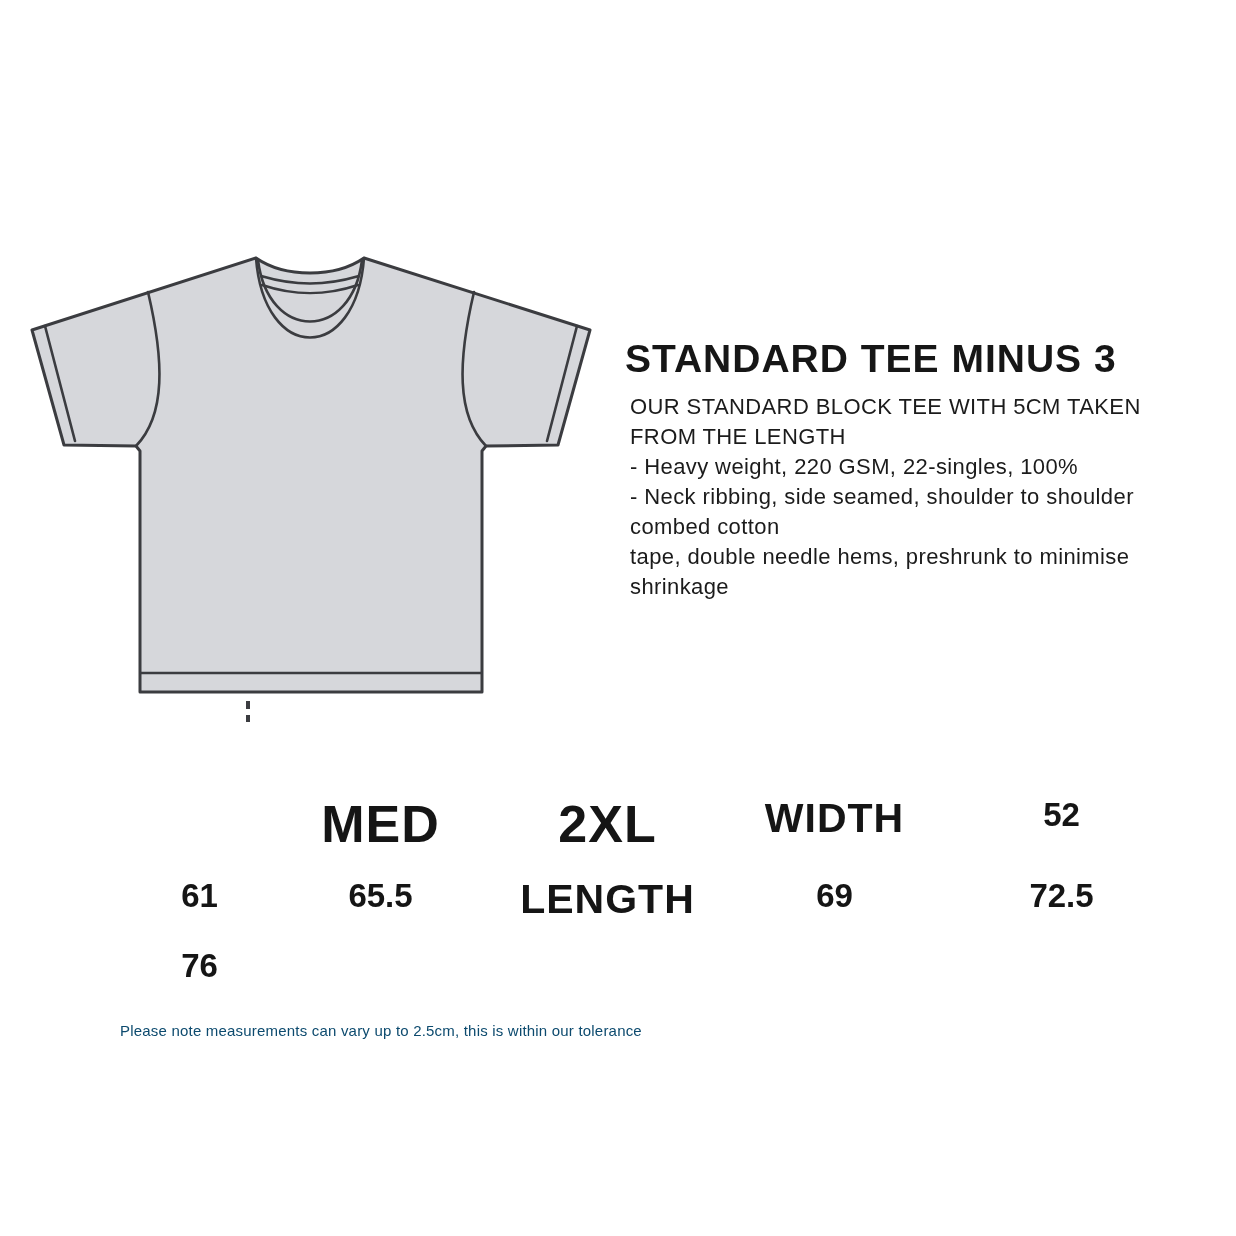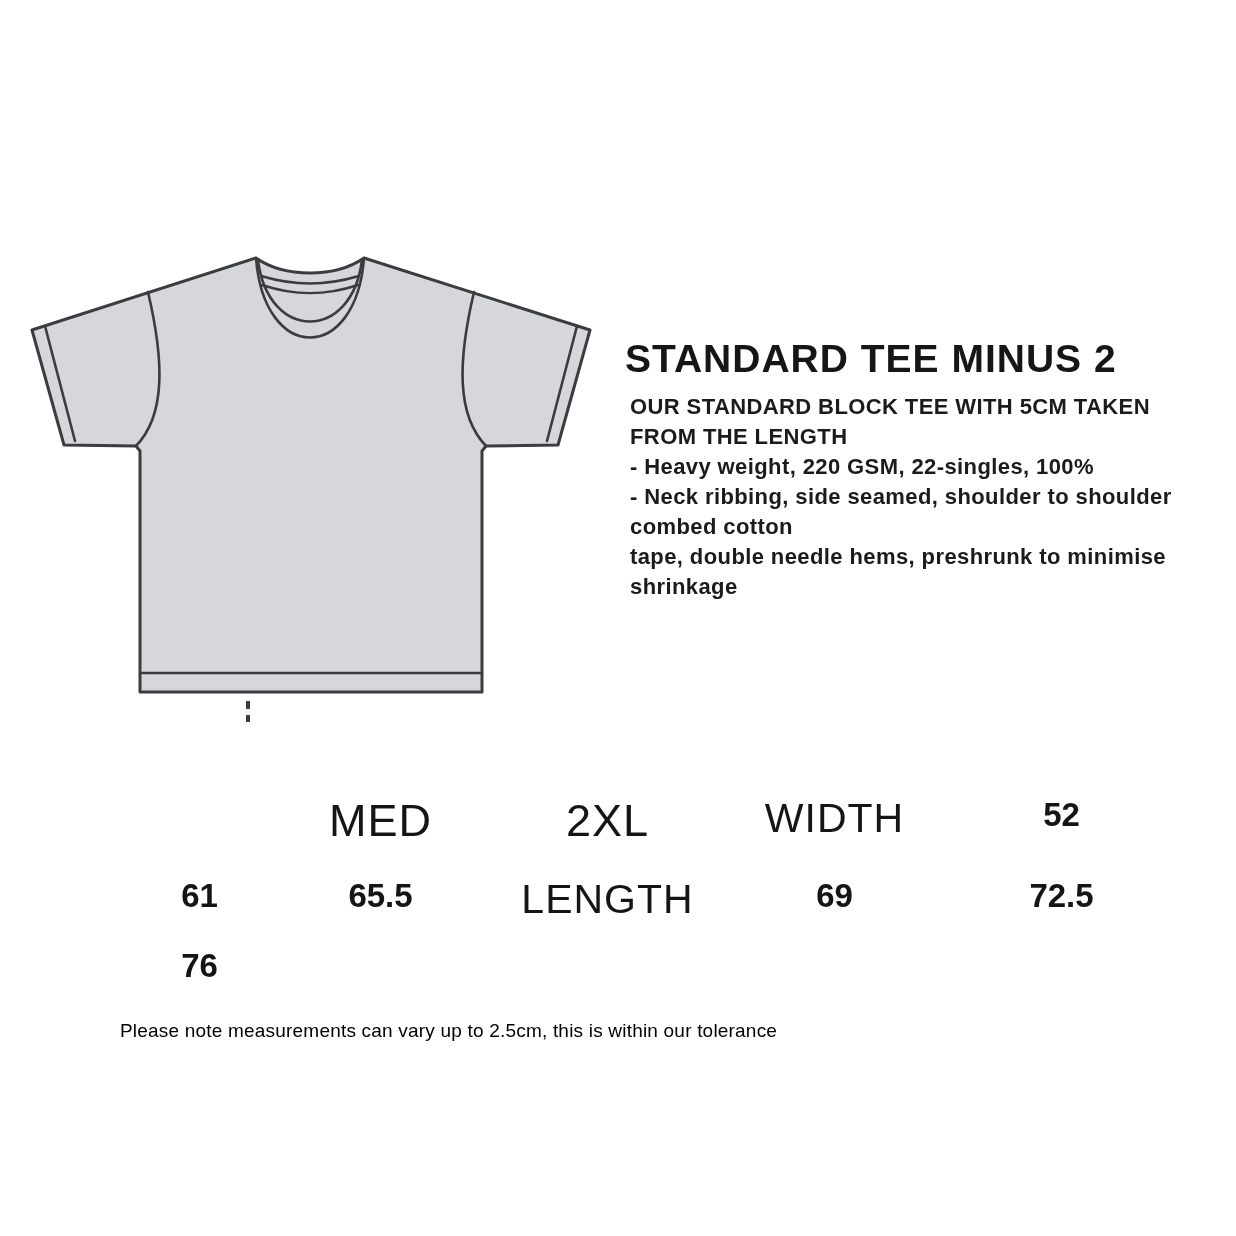--- a/index.html
+++ b/index.html
@@ -13,38 +13,38 @@
   .shirt-outline{stroke:#3b3c40;stroke-width:3;stroke-linejoin:round;}
   .shirt-dash{fill:none;stroke:#3b3c40;stroke-width:4;stroke-linecap:butt;}
   
   .info{position:absolute;left:625px;top:339px;width:575px;}
   .title{
     font-size:39px;font-weight:bold;letter-spacing:1px;line-height:39px;
     margin:0;color:#161616;white-space:nowrap;
   }
   .desc{margin-top:14px;padding-left:5px;}
   .desc-line{
-    font-size:22px;font-weight:bold;line-height:30px;letter-spacing:0.4px;
+    font-size:22px;font-weight:normal;line-height:30px;letter-spacing:0.4px;
     white-space:nowrap;color:#1b1b1b;
   }
   
   .size-table{
     position:absolute;left:132px;top:798px;width:1043px;
     display:grid;
     grid-template-columns:135px 227px 227px 227px 227px;
     grid-template-rows:81px 70px 41px;
   }
   .cell{text-align:center;line-height:1;white-space:nowrap;}
-  .hdr{font-size:45px;font-weight:normal;letter-spacing:1px;color:#151515;}
-  .rowlabel{font-size:41px;font-weight:normal;letter-spacing:1px;color:#151515;}
+  .hdr{font-size:52px;font-weight:bold;letter-spacing:1px;color:#151515;}
+  .rowlabel{font-size:41px;font-weight:bold;letter-spacing:1px;color:#151515;}
   .val{font-size:33px;font-weight:bold;color:#151515;}
   
   .note{
     position:absolute;left:120px;top:1018px;
-    font-size:19px;line-height:26px;color:#000000;letter-spacing:0.2px;white-space:nowrap;
+    font-size:15px;line-height:26px;color:#0c4a6e;letter-spacing:0.2px;white-space:nowrap;
   }
 </style>
 </head>
 <body>
 
 <div class="canvas">
 
   <svg class="shirt-svg" viewBox="0 0 622 500" aria-hidden="true">
 
     <path class="shirt-outline" d="M 256,28
@@ -71,21 +71,21 @@
 
     <path class="shirt-line" d="M 45,96 L 75,211"></path>
     <path class="shirt-line" d="M 577,96 L 547,211"></path>
 
     <path class="shirt-line" d="M 141,443 L 481,443"></path>
 
     <path class="shirt-dash" d="M 248,471 L 248,479 M 248,485 L 248,492"></path>
   </svg>
 
   <div class="info">
-    <h1 class="title">STANDARD TEE MINUS 2</h1>
+    <h1 class="title">STANDARD TEE MINUS 3</h1>
     <div class="desc">
       <div class="desc-line">OUR STANDARD BLOCK TEE WITH 5CM TAKEN</div>
       <div class="desc-line">FROM THE LENGTH</div>
       <div class="desc-line">- Heavy weight, 220 GSM, 22-singles, 100%</div>
       <div class="desc-line">- Neck ribbing, side seamed, shoulder to shoulder</div>
       <div class="desc-line">combed cotton</div>
       <div class="desc-line">tape, double needle hems, preshrunk to minimise</div>
       <div class="desc-line">shrinkage</div>
     </div>
   </div>

